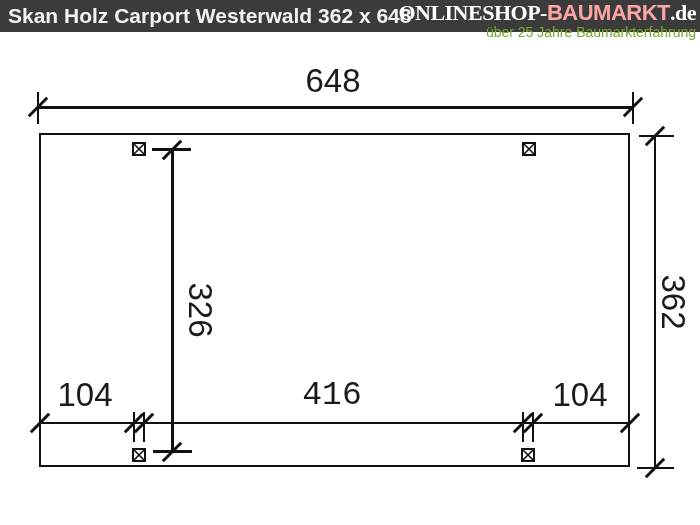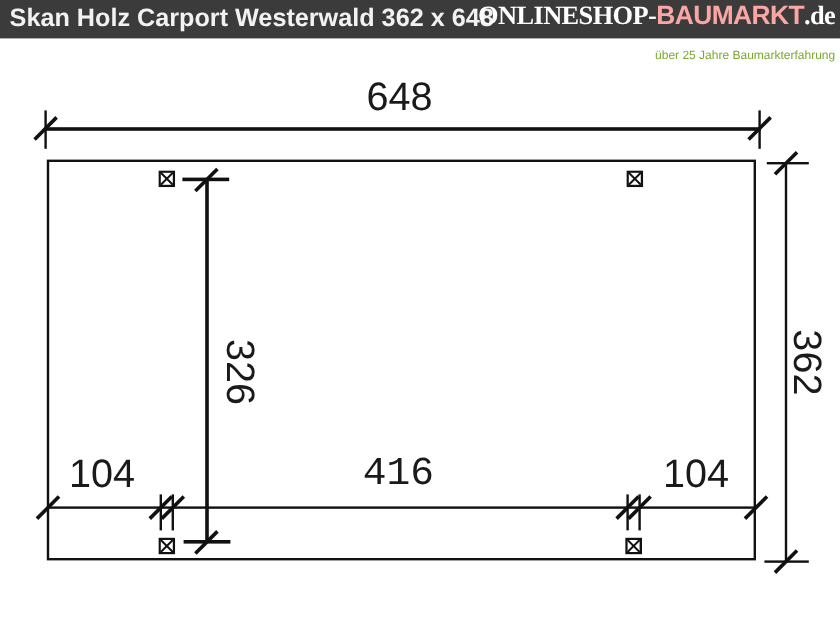--- a/index.html
+++ b/index.html
@@ -18,21 +18,21 @@
   }
   .logo{
     position:absolute;right:4px;top:3px;text-align:right;white-space:nowrap;
   }
   .logo-main{
     font-size:22px;font-weight:bold;letter-spacing:-0.5px;line-height:20px;
   }
   .logo-gray{color:#ffffff;font-family:Liberation Serif, serif;}
   .logo-green{color:#fca5a5;}
   .logo-tagline{
-    font-size:10px;color:#7aa82e;line-height:9px;margin-top:19px;
+    font-size:14px;color:#7aa82e;line-height:9px;margin-top:5px;
   }
   
   .ln{position:absolute;background:#111;}
   .plan-rect{
     position:absolute;left:39px;top:133px;width:587px;height:330px;
     border:2px solid #111;background:transparent;
   }
   .tick{
     position:absolute;width:26px;height:3px;background:#111;
     transform:translate(-50%,-50%) rotate(-45deg);

